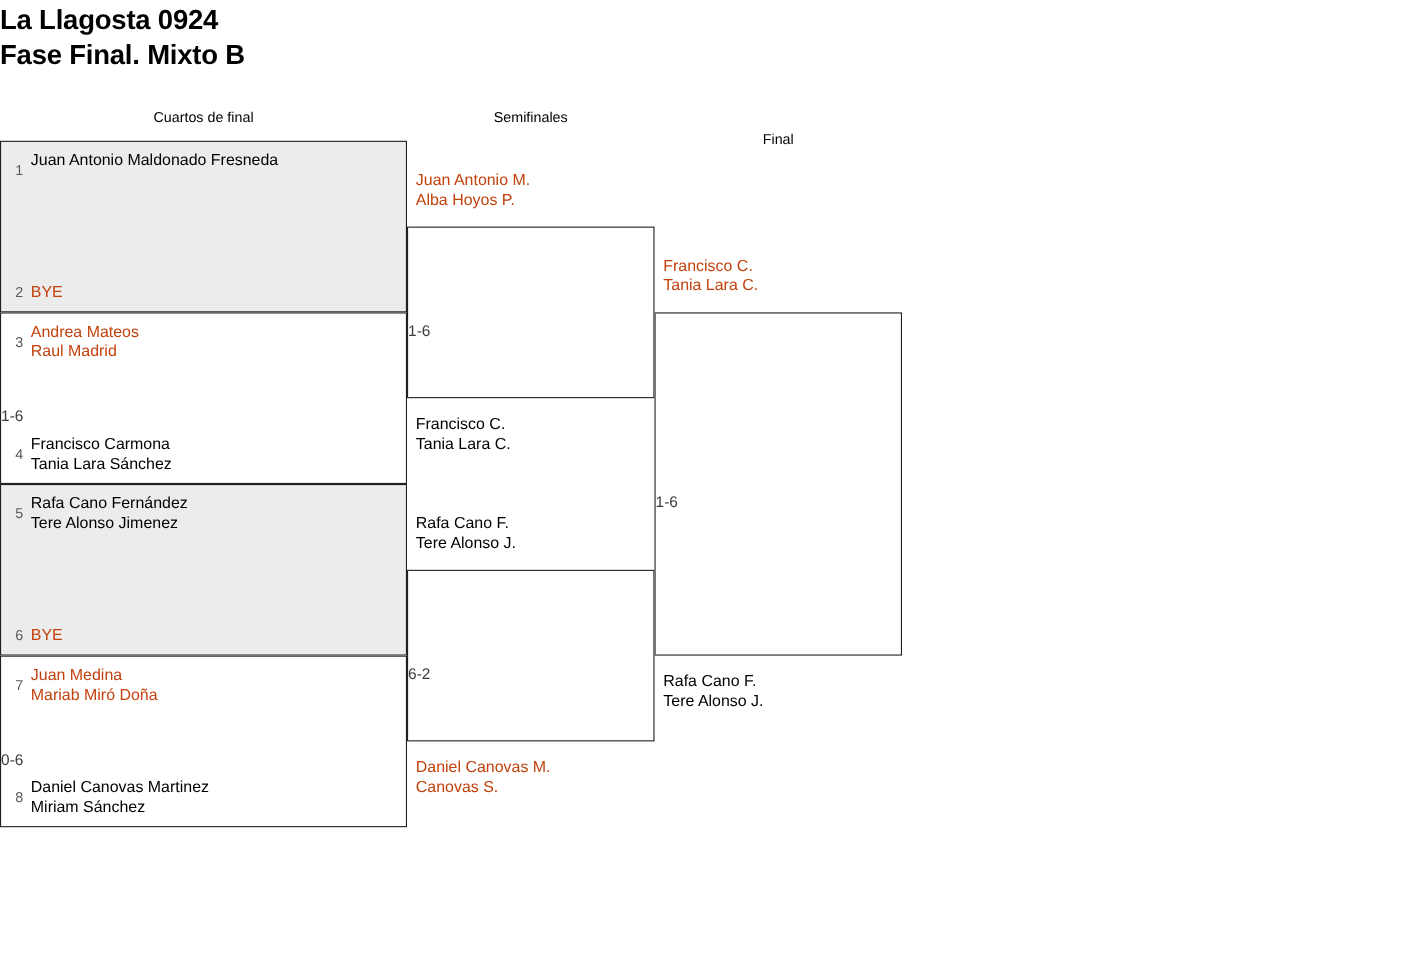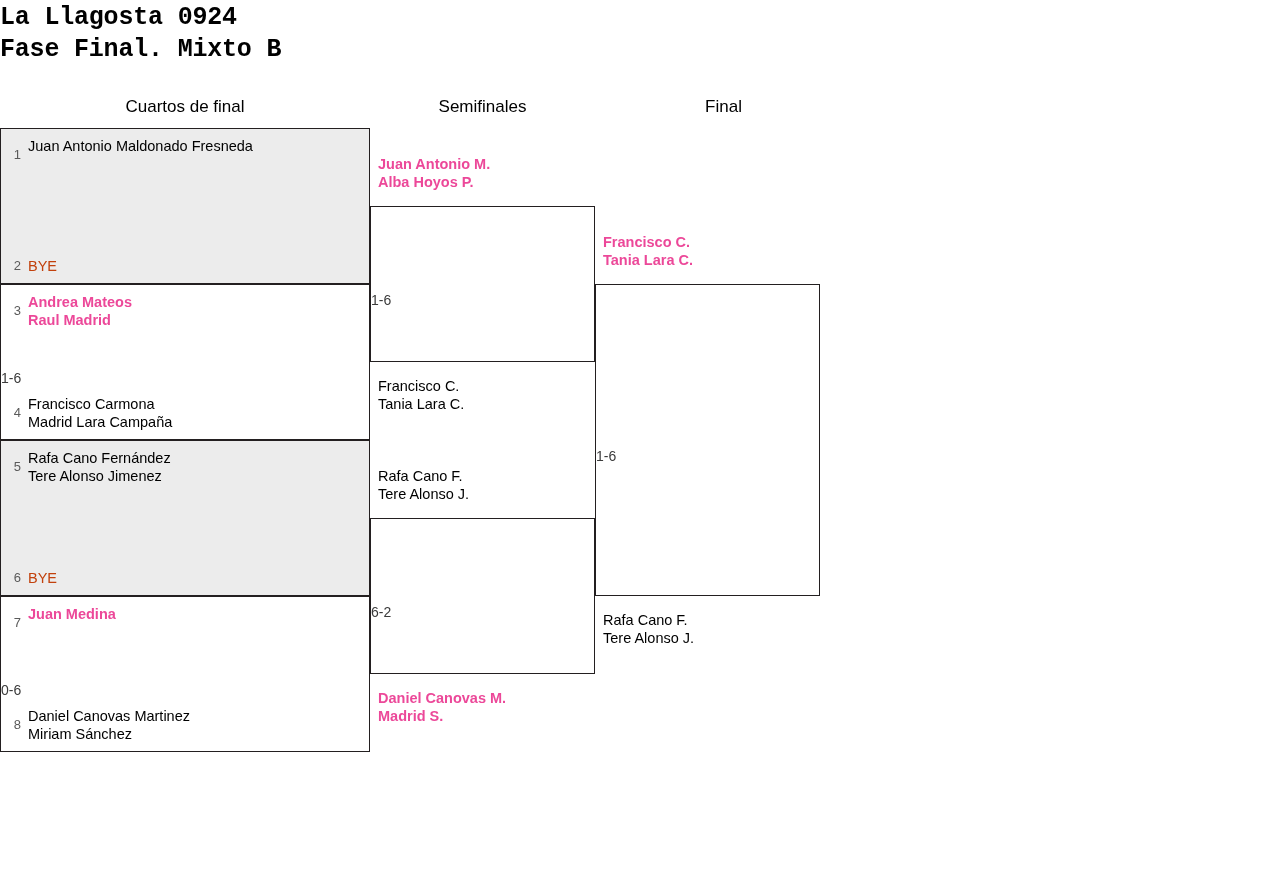--- a/index.html
+++ b/index.html
@@ -28,45 +28,45 @@
     position: absolute;
     left: 0px;
     top: 2px;
     font-size: 25px;
     font-weight: 700;
     line-height: 32px;
     letter-spacing: -0.2px;
     color: #000000;
     white-space: nowrap;
   }
-  #title-line-1, #title-line-2 { display: block; font-family: Liberation Mono, monospace; }
+  #title-line-1, #title-line-2 { display: block; }
 
   
   #logo {
     position: absolute;
     right: 6px;
     top: 4px;
     width: 228px;
     height: 66px;
   }
 
   
   .round-header {
     position: absolute;
     top: 95px;
     text-align: center;
-    font-size: 17px;
+    font-size: 13px;
     font-weight: 400;
     color: #000000;
     line-height: 24px;
     white-space: nowrap;
   }
   #round-header-0 { left: 0px;   width: 370px; }
   #round-header-1 { left: 370px; width: 225px; }
-  #round-header-2 { left: 611px; width: 225px; }
+  #round-header-2 { left: 595px; width: 225px; margin-top: 20px; }
 
   
   #bracket {
     position: absolute;
     left: 0;
     top: 0;
     width: 1280px;
     height: 883px;
   }
 
@@ -111,21 +111,21 @@
   .names {
     flex: 1 1 auto;
     padding-left: 7px;
     font-size: 14.5px;
     line-height: 18px;
     white-space: nowrap;
   }
   .names .nm { display: block; }
 
   .winner .names { font-weight: 400; color: #000000; }
-  .loser  .names { font-weight: 700; color: #ec4899; }
+  .loser  .names { font-weight: 400; color: #c2410c; }
   .bye    .names { font-weight: 400; color: #c2410c; font-size: 14.5px; }
 
   
   .slot.single .names { line-height: 18px; }
   .slot.single .seed  { padding-top: 0; padding-bottom: 0; }
   .slot.single { align-items: center; }
 
   
   .score {
     position: absolute;
@@ -190,21 +190,21 @@
       <span class="names">
         <span class="nm">Andrea Mateos</span>
         <span class="nm">Raul Madrid</span>
       </span>
     </div>
     <div class="score">1-6</div>
     <div class="slot slot-bottom winner">
       <span class="seed">4</span>
       <span class="names">
         <span class="nm">Francisco Carmona</span>
-        <span class="nm">Madrid Lara Campaña</span>
+        <span class="nm">Tania Lara Sánchez</span>
       </span>
     </div>
   </div>
 
   <div class="match r1 shaded" style="top:440px;">
     <div class="slot slot-top winner">
       <span class="seed">5</span>
       <span class="names">
         <span class="nm">Rafa Cano Fernández</span>
         <span class="nm">Tere Alonso Jimenez</span>
@@ -217,20 +217,21 @@
         <span class="nm">BYE</span>
       </span>
     </div>
   </div>
 
   <div class="match r1 plain" style="top:596px;">
     <div class="slot slot-top loser">
       <span class="seed">7</span>
       <span class="names">
         <span class="nm">Juan Medina</span>
+        <span class="nm">Mariab Miró Doña</span>
       </span>
     </div>
     <div class="score">0-6</div>
     <div class="slot slot-bottom winner">
       <span class="seed">8</span>
       <span class="names">
         <span class="nm">Daniel Canovas Martinez</span>
         <span class="nm">Miriam Sánchez</span>
       </span>
     </div>
@@ -256,21 +257,21 @@
     <div class="slot slot-top winner">
       <span class="names">
         <span class="nm">Rafa Cano F.</span>
         <span class="nm">Tere Alonso J.</span>
       </span>
     </div>
     <div class="score">6-2</div>
     <div class="slot slot-bottom loser">
       <span class="names">
         <span class="nm">Daniel Canovas M.</span>
-        <span class="nm">Madrid S.</span>
+        <span class="nm">Canovas S.</span>
       </span>
     </div>
   </div>
 
   <div class="match r3 plain" style="top:284px;">
     <div class="slot slot-top loser">
       <span class="names">
         <span class="nm">Francisco C.</span>
         <span class="nm">Tania Lara C.</span>
       </span>

